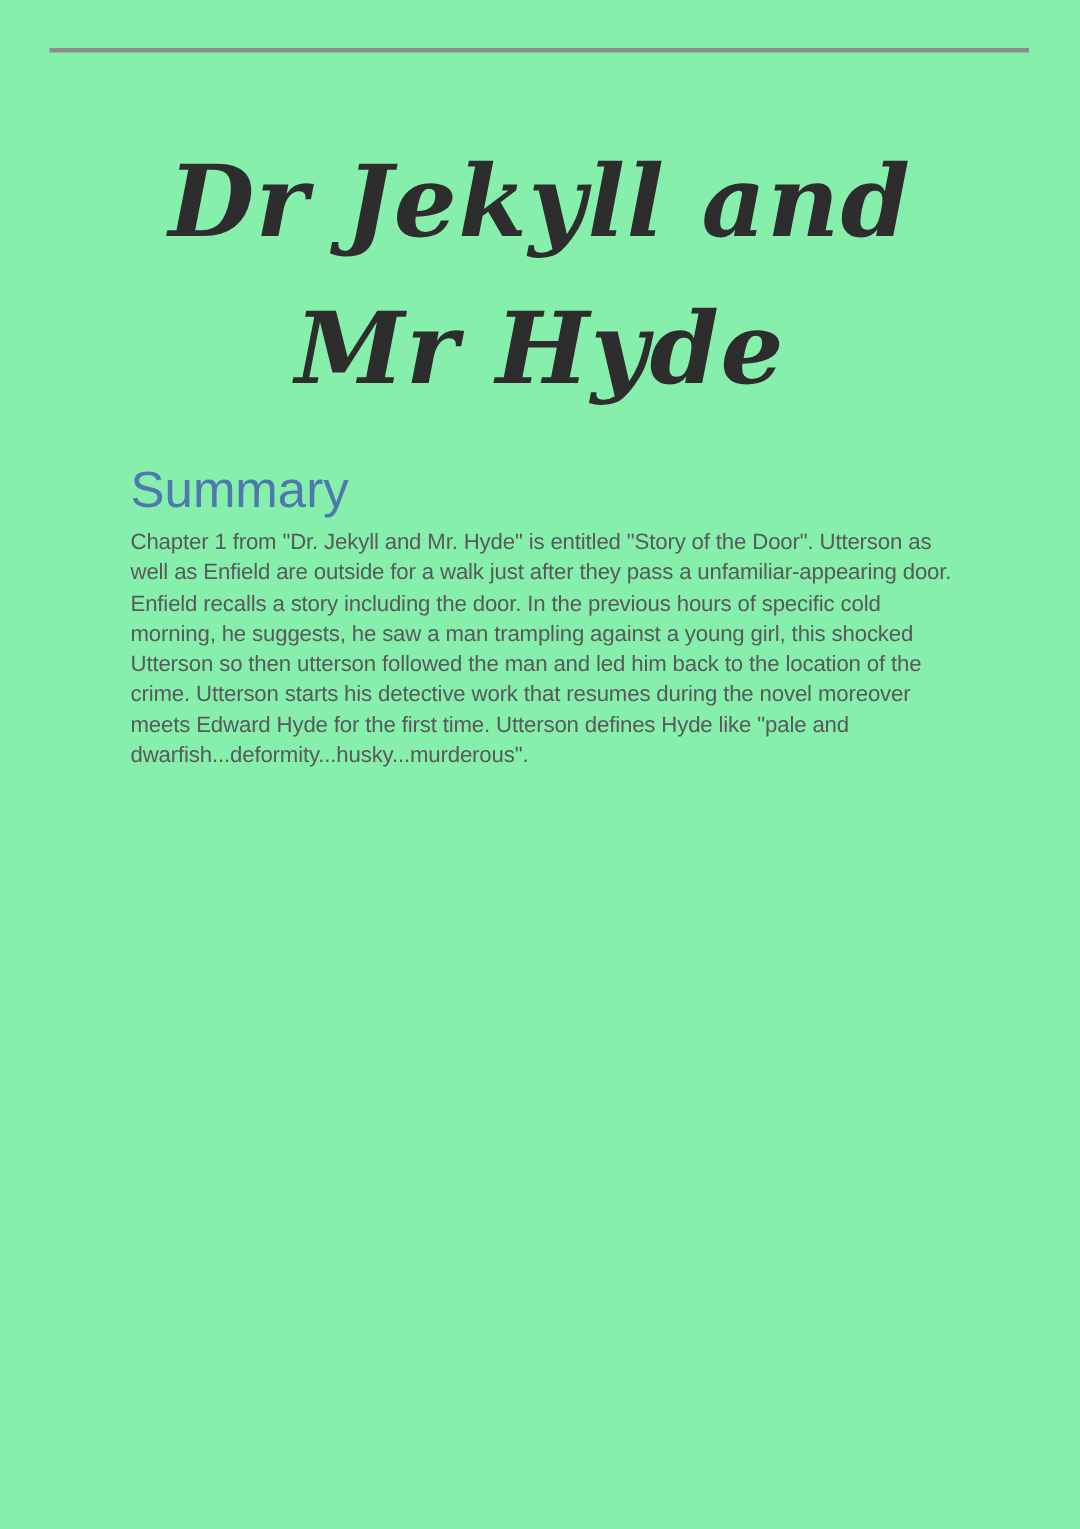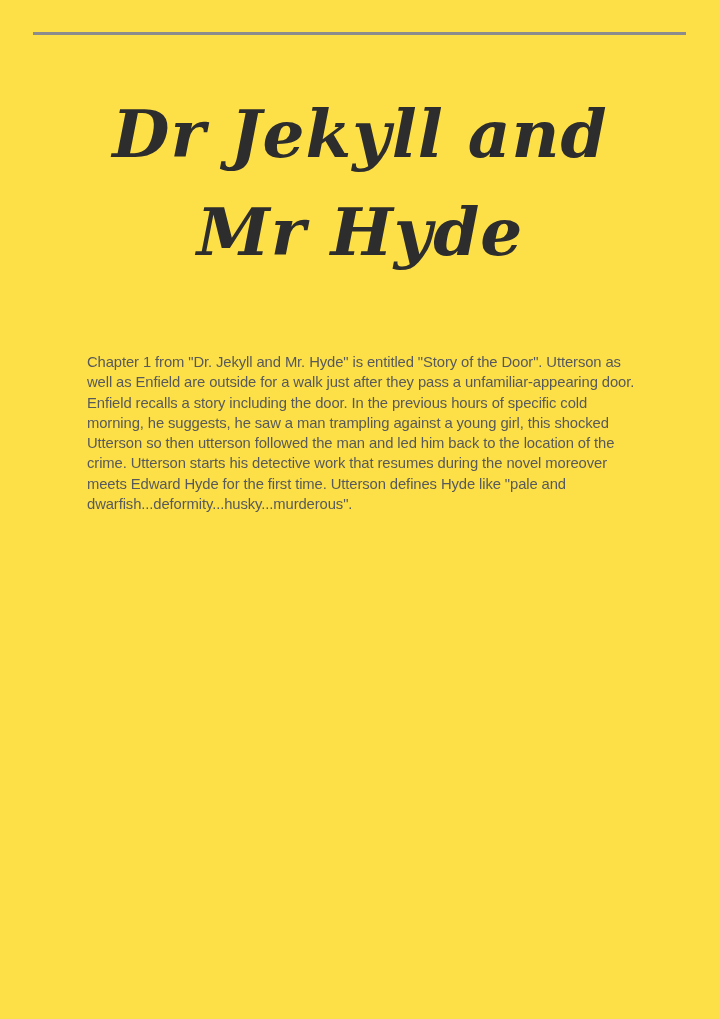--- a/index.html
+++ b/index.html
@@ -4,21 +4,21 @@
 <style>
   html, body {
     margin: 0;
     padding: 0;
     background: #ffffff;
   }
   .page {
     position: relative;
     width: 720px;
     height: 1019px;
-    background: #fde047;
+    background: #86efac;
     overflow: hidden;
     font-family: "Liberation Sans", sans-serif;
   }
   .top-divider {
     position: absolute;
     top: 32px;
     left: 33px;
     width: 653px;
     height: 3px;
     background: #8c8c8c;
@@ -65,16 +65,17 @@
 </style>
 </head>
 <body>
 
 <div class="page">
 
   <div class="top-divider" style="background: rgb(140, 140, 140);"></div>
 
   <h1 class="doc-title" style="color: rgb(45, 45, 45);">Dr Jekyll and Mr Hyde</h1>
 
+  <h2 class="summary-heading" style="color: rgb(78, 121, 174);">Summary</h2>
 
   <p class="summary-paragraph" style="color: rgb(88, 89, 91);">Chapter 1 from "Dr. Jekyll and Mr. Hyde" is entitled "Story of the Door". Utterson as well as Enfield are outside for a walk just after they pass a unfamiliar-appearing door. Enfield recalls a story including the door. In the previous hours of specific cold morning, he suggests, he saw a man trampling against a young girl, this shocked Utterson so then utterson followed the man and led him back to the location of the crime. Utterson starts his detective work that resumes during the novel moreover meets Edward Hyde for the first time. Utterson defines Hyde like "pale and dwarfish...deformity...husky...murderous".</p>
 
 </div>
 
 </body></html>

